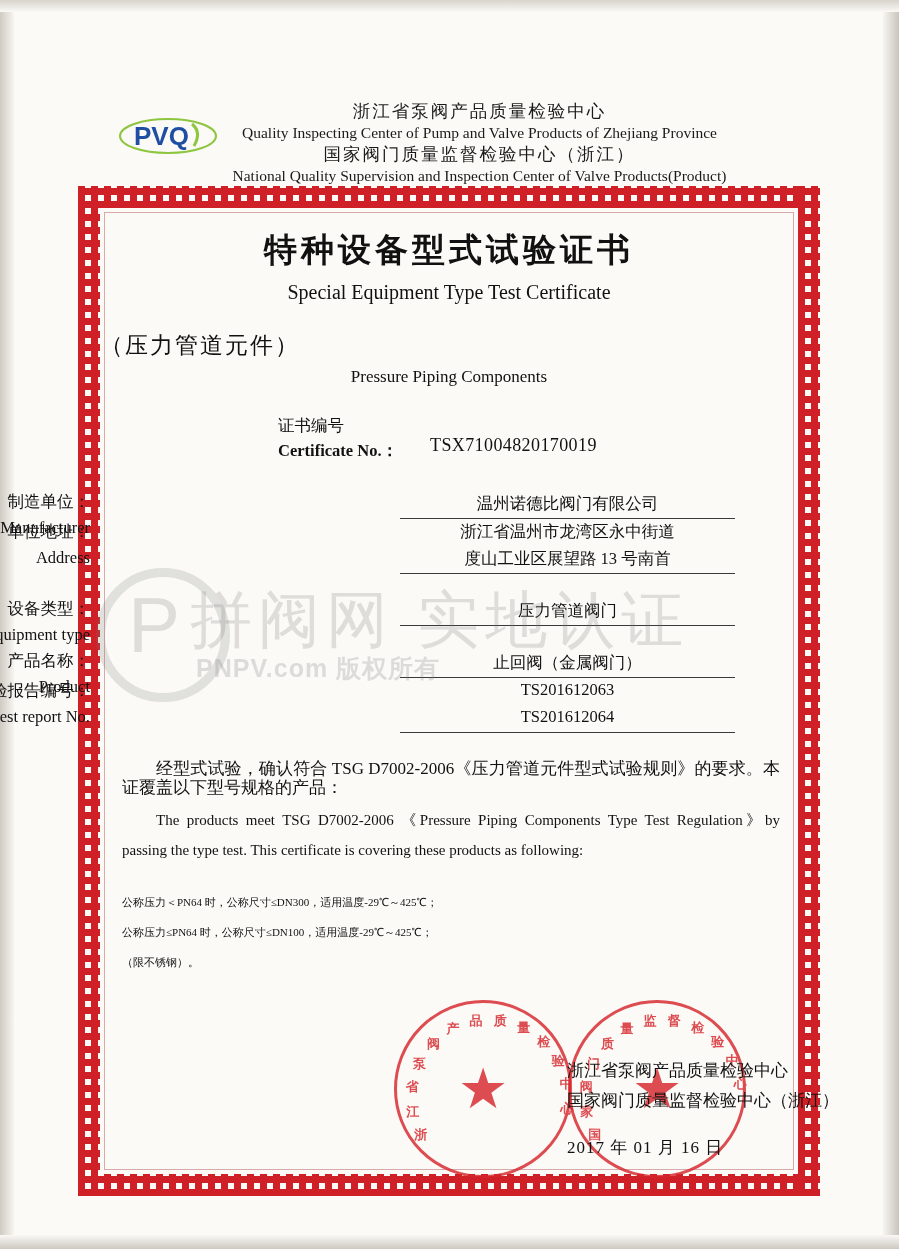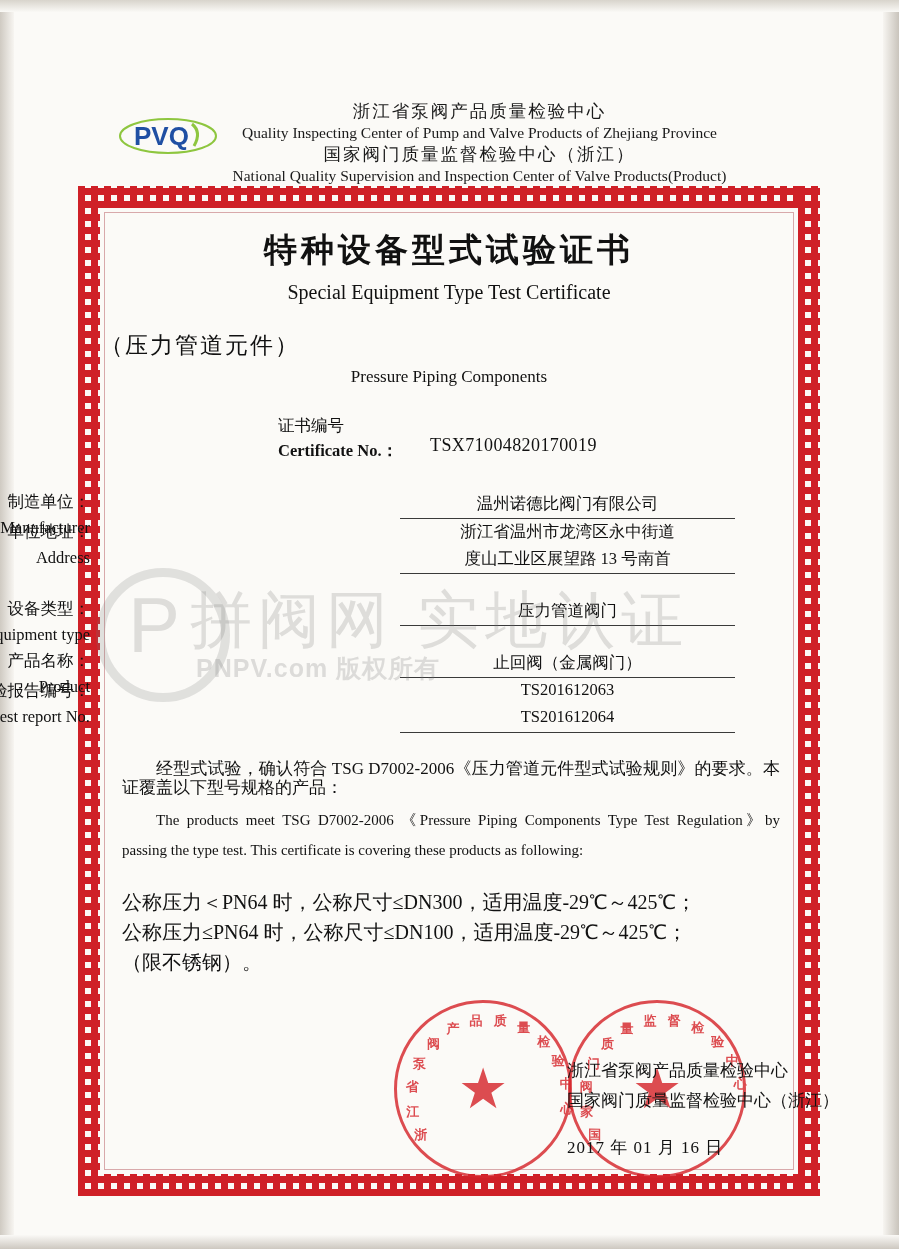--- a/index.html
+++ b/index.html
@@ -220,21 +220,21 @@
   }
   .para .ind { text-indent: 34px; display: block; }
   .para-en {
     margin-top: 8px;
     font-size: 15px;
     line-height: 30px;
   }
   .para-en .ind { text-indent: 34px; display: block; }
   .spec {
     margin-top: 22px;
-    font-size: 20px;
+    font-size: 11px;
     line-height: 30px;
     color: #111;
     padding-left: 22px;
   }
 
   
   .stamp {
     position: absolute;
     border-radius: 50%;
     border: 3px solid #d6262c;

